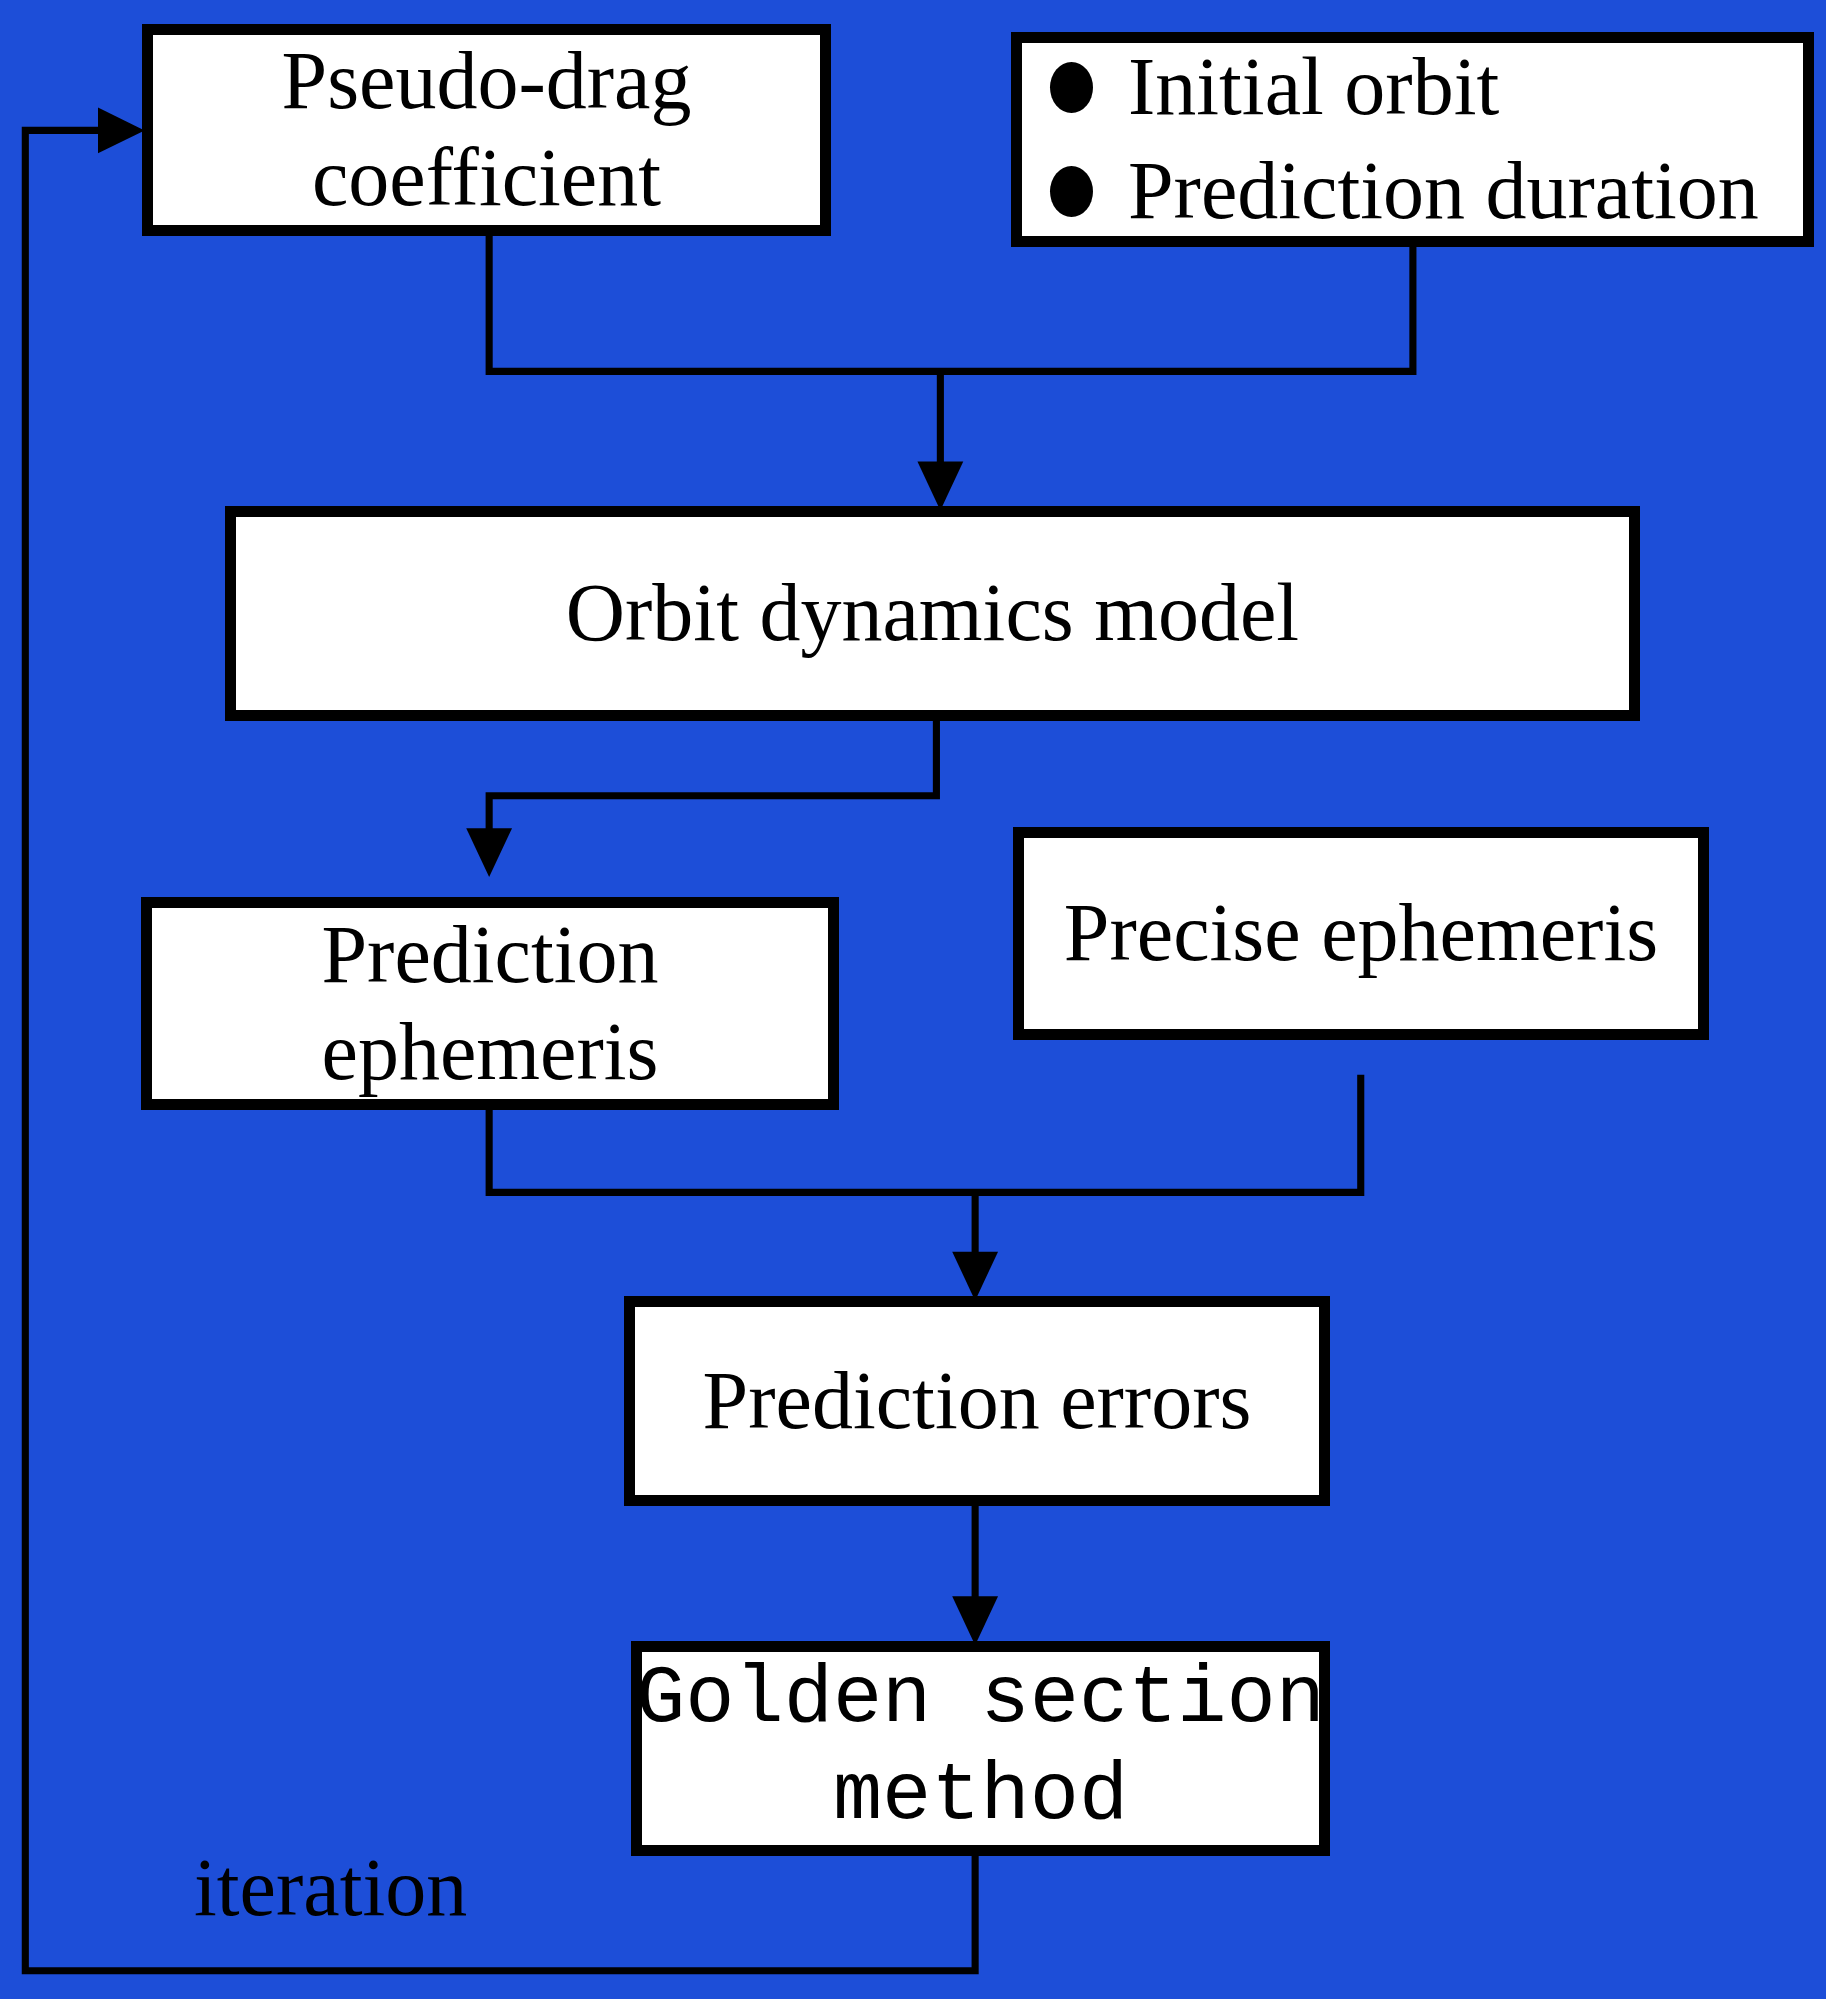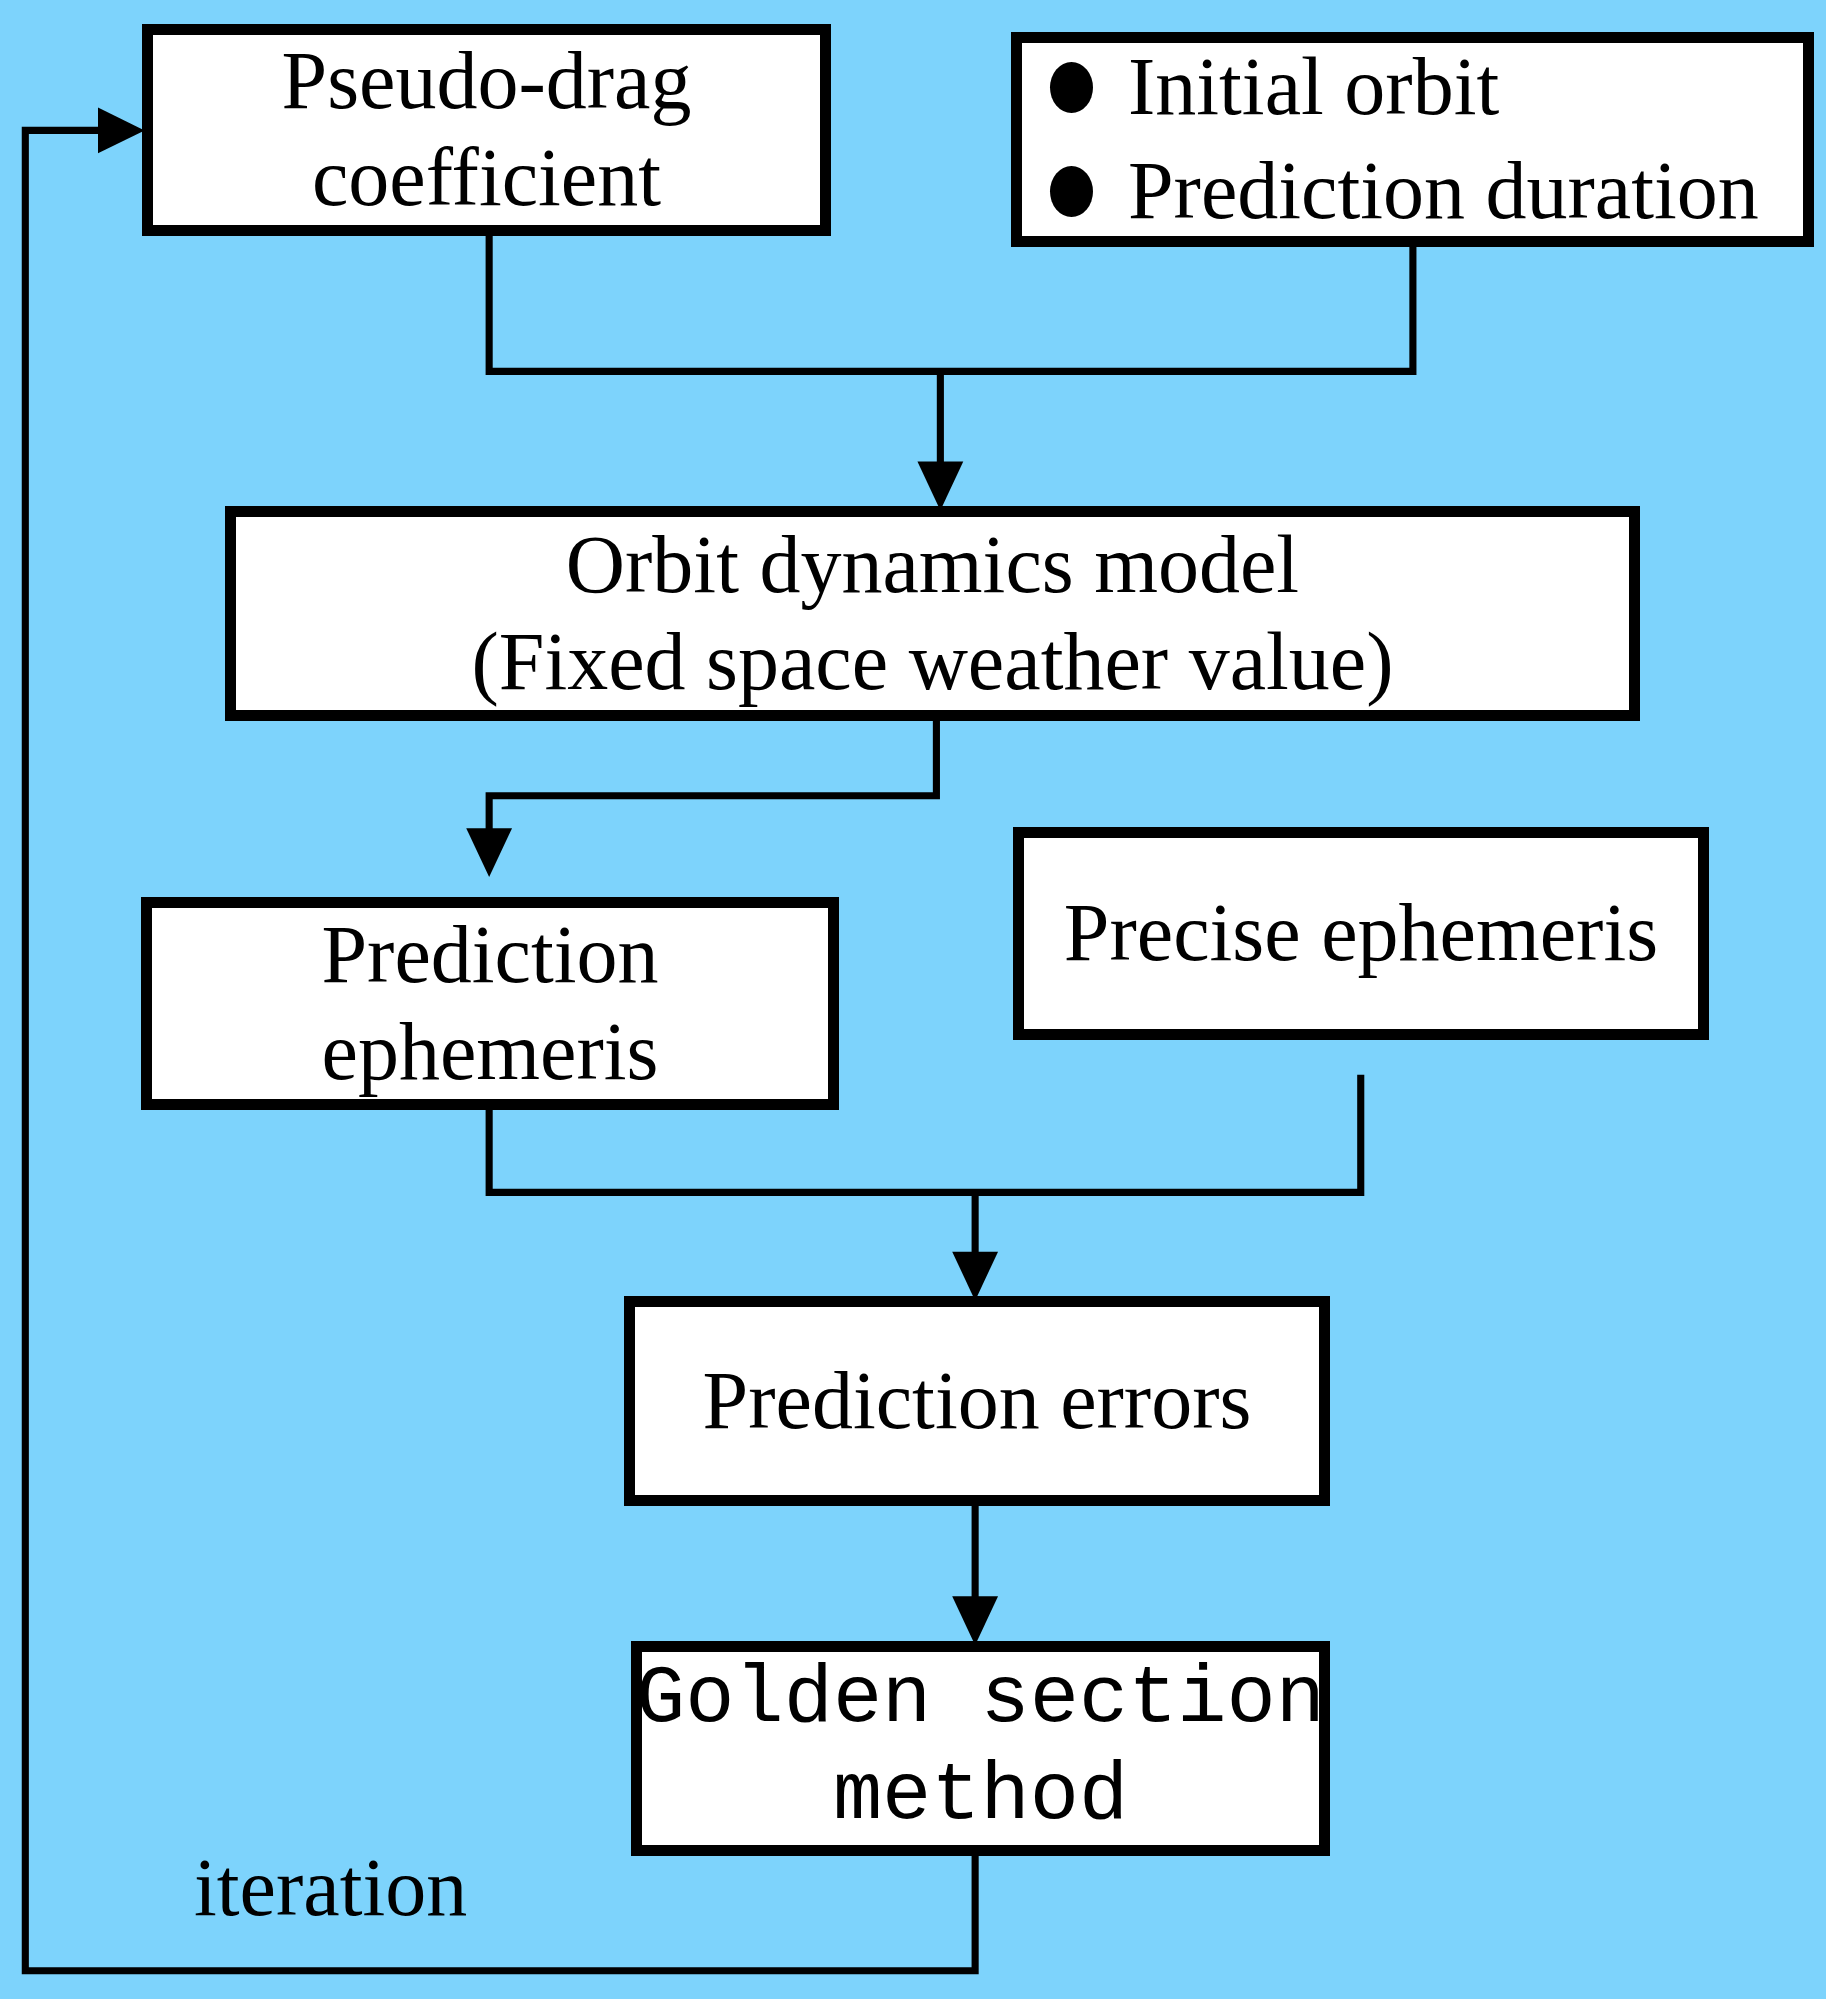--- a/index.html
+++ b/index.html
@@ -4,21 +4,21 @@
 <style>
   html, body {
     margin: 0;
     padding: 0;
     background: #ffffff;
   }
   #stage {
     position: relative;
     width: 1826px;
     height: 2000px;
-    background: #7dd3fc;
+    background: #1d4ed8;
     font-family: "Liberation Serif", serif;
     color: #000000;
     overflow: hidden;
   }
   #connectors {
     position: absolute;
     left: 0; top: 0;
     width: 1842px;
     height: 2000px;
   }
@@ -116,21 +116,20 @@
       <span class="line">Initial orbit</span>
     </div>
     <div class="bullet-row">
       <span class="bullet"></span>
       <span class="line">Prediction duration</span>
     </div>
   </div>
 
   <div class="box" id="box-orbit-model">
     <span class="line">Orbit dynamics model</span>
-    <span class="line">(Fixed space weather value)</span>
   </div>
 
   <div class="box" id="box-prediction-ephemeris">
     <span class="line">Prediction</span>
     <span class="line">ephemeris</span>
   </div>
 
   <div class="box" id="box-precise-ephemeris">
     <span class="line">Precise ephemeris</span>
   </div>

